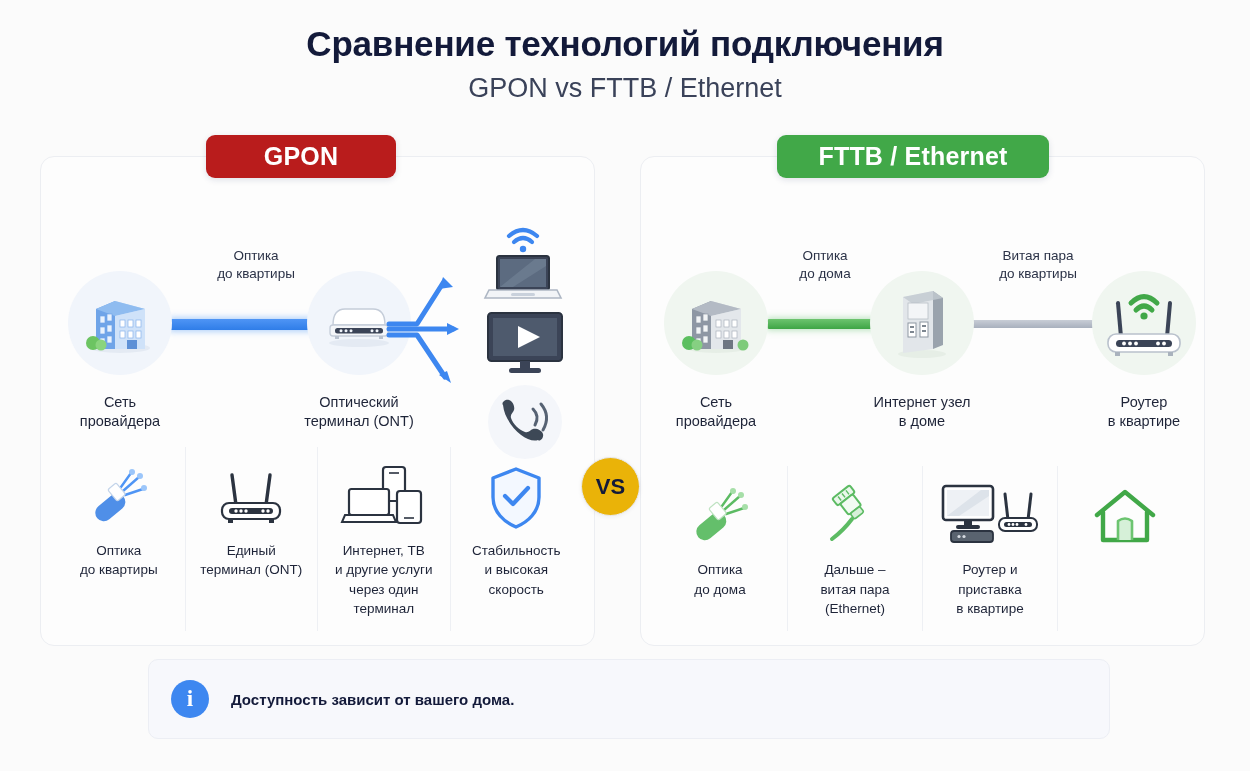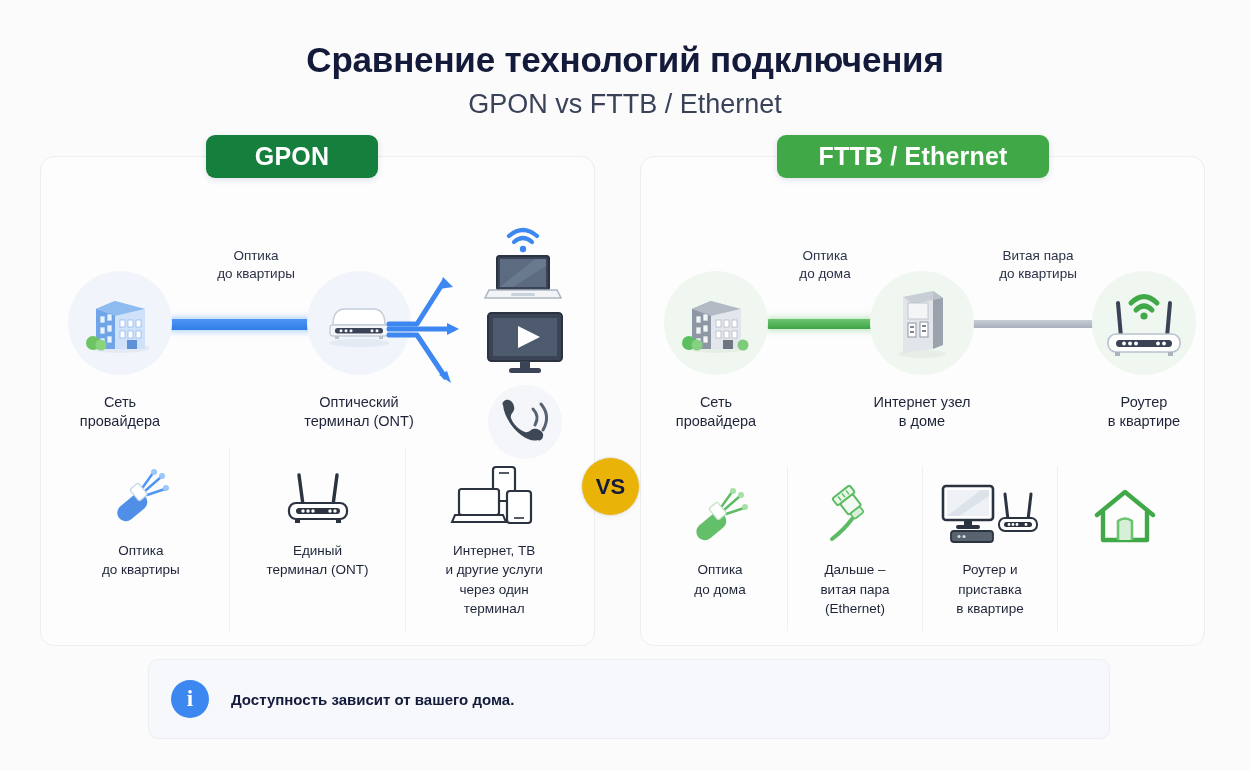--- a/index.html
+++ b/index.html
@@ -7,21 +7,21 @@
     width:1250px;height:771px;
     background:#fbfbfb;
     font-family:"Liberation Sans","DejaVu Sans",sans-serif;
     color:#1e2438;
     overflow:hidden;
     position:relative;
   }
   .page{position:relative;width:1250px;height:771px;}
 
   
-  .header{text-align:center;padding-top:40px;}
+  .header{text-align:center;padding-top:24px;}
   .title{
     font-size:35px;font-weight:bold;color:#131a3a;
     letter-spacing:-0.2px;line-height:1.15;margin:0;
   }
   .subtitle{
     font-size:27px;font-weight:normal;color:#3a4259;
     margin:9px 0 0 0;line-height:1.15;
   }
 
   
@@ -36,21 +36,21 @@
   .panel-left{left:40px;width:555px;}
   .panel-right{left:640px;width:565px;}
 
   .badge{
     position:absolute;top:-22px;
     height:43px;border-radius:9px;
     display:flex;align-items:center;justify-content:center;
     color:#fff;font-size:25px;font-weight:bold;letter-spacing:0.2px;
     box-shadow:0 2px 6px rgba(20,40,90,.13);
   }
-  .badge-gpon{left:165px;width:172px;background:#15803d;}
+  .badge-gpon{left:165px;width:190px;background:#b91c1c;}
   .badge-fttb{left:136px;width:272px;background:#41a848;}
 
   
   .flow{position:absolute;top:62px;left:0;width:100%;height:230px;}
   .node{position:absolute;text-align:center;}
   .circle{
     border-radius:50%;position:relative;margin:0 auto;
     display:flex;align-items:center;justify-content:center;
   }
   .circle-blue{background:#f1f5fb;}
@@ -289,20 +289,31 @@
               <rect x="54" y="26" width="24" height="32" rx="3" fill="#fff" stroke="#2b3340" stroke-width="2.2"></rect>
               <line x1="61" y1="53" x2="71" y2="53" stroke="#2b3340" stroke-width="1.6"></line>
             </svg>
           </div>
           <div class="card-text">Интернет, ТВ
 и другие услуги
 через один
 терминал</div>
         </div>
 
+        <div class="card">
+          <div class="card-icon">
+            <svg width="58" height="66" viewBox="0 0 58 66">
+              <path d="M29 4 L52 13 V32 C52 47 41 57 29 62 C17 57 6 47 6 32 V13 Z" fill="#f3f8ff" stroke="#3d87f0" stroke-width="3.4" stroke-linejoin="round"></path>
+              <polyline points="18,31 26,39 41,23" fill="none" stroke="#3d87f0" stroke-width="4.2" stroke-linecap="round" stroke-linejoin="round"></polyline>
+            </svg>
+          </div>
+          <div class="card-text">Стабильность
+и высокая
+скорость</div>
+        </div>
       </div>
     </div>
 
     <div class="panel panel-right">
       <div class="badge badge-fttb">FTTB / Ethernet</div>
 
       <div class="flow">
 
         <div class="cable cable-fiber-green" style="left:126px;top:100px;width:116px;height:10px;"></div>
 

